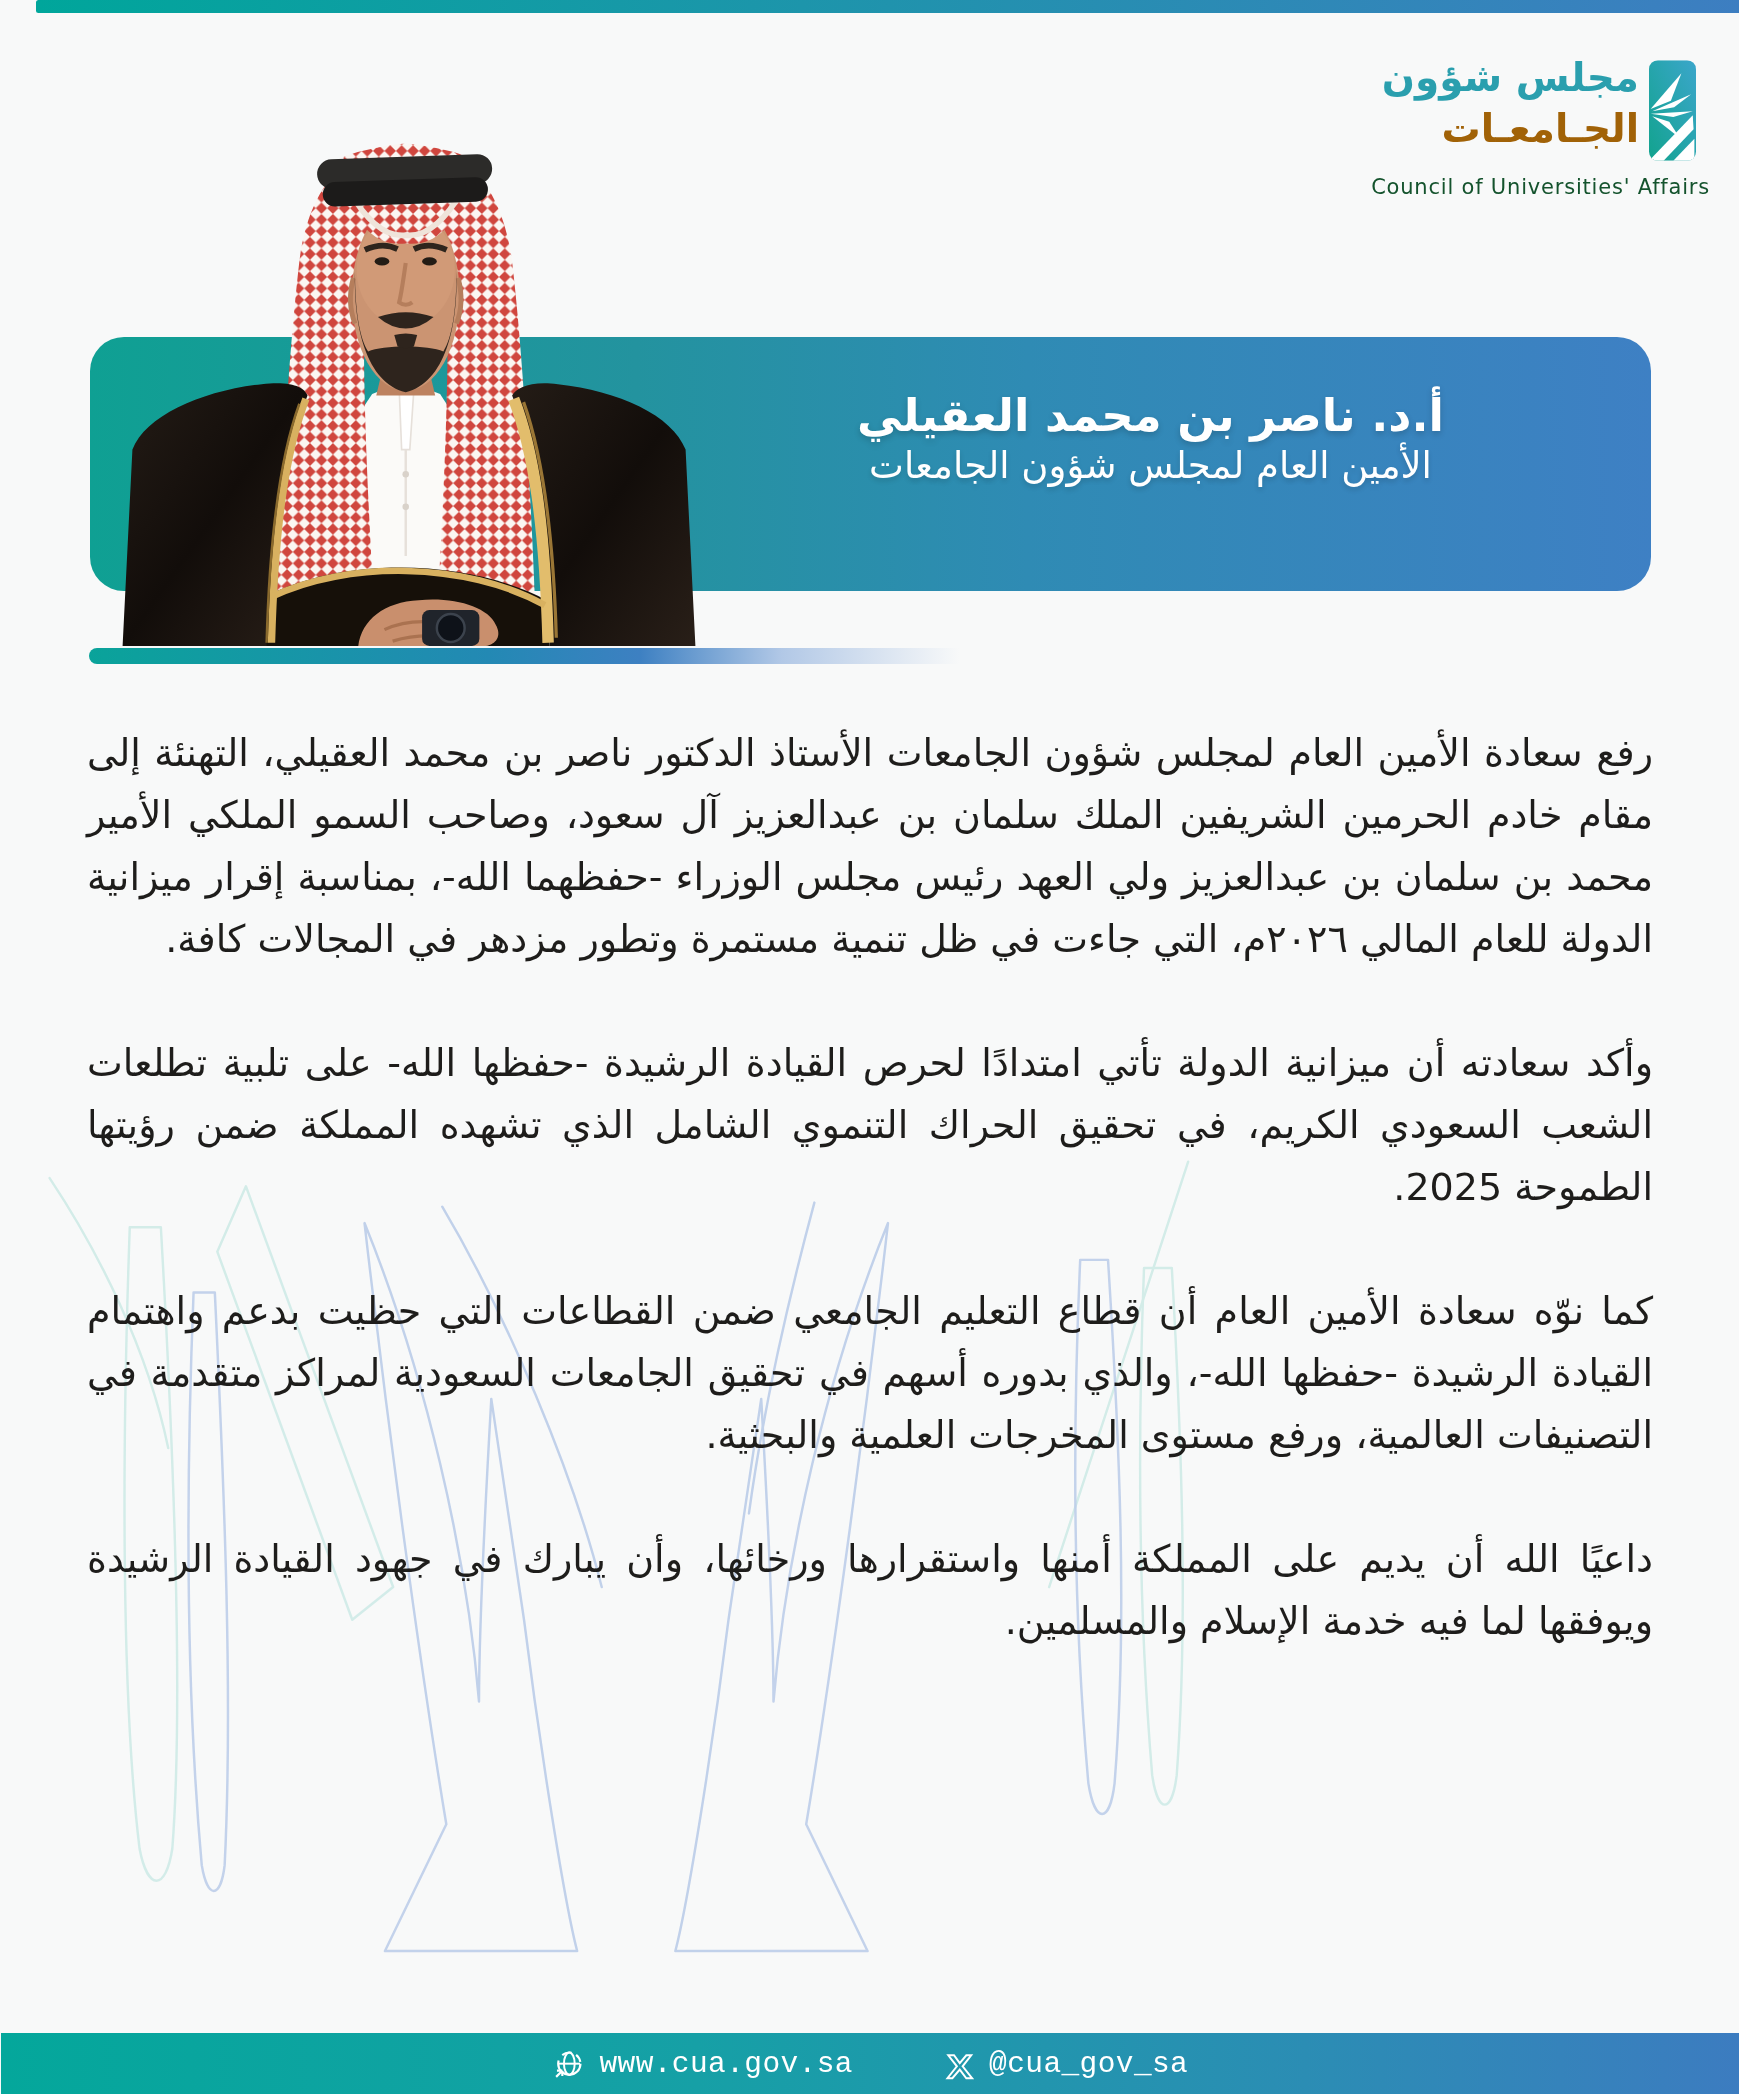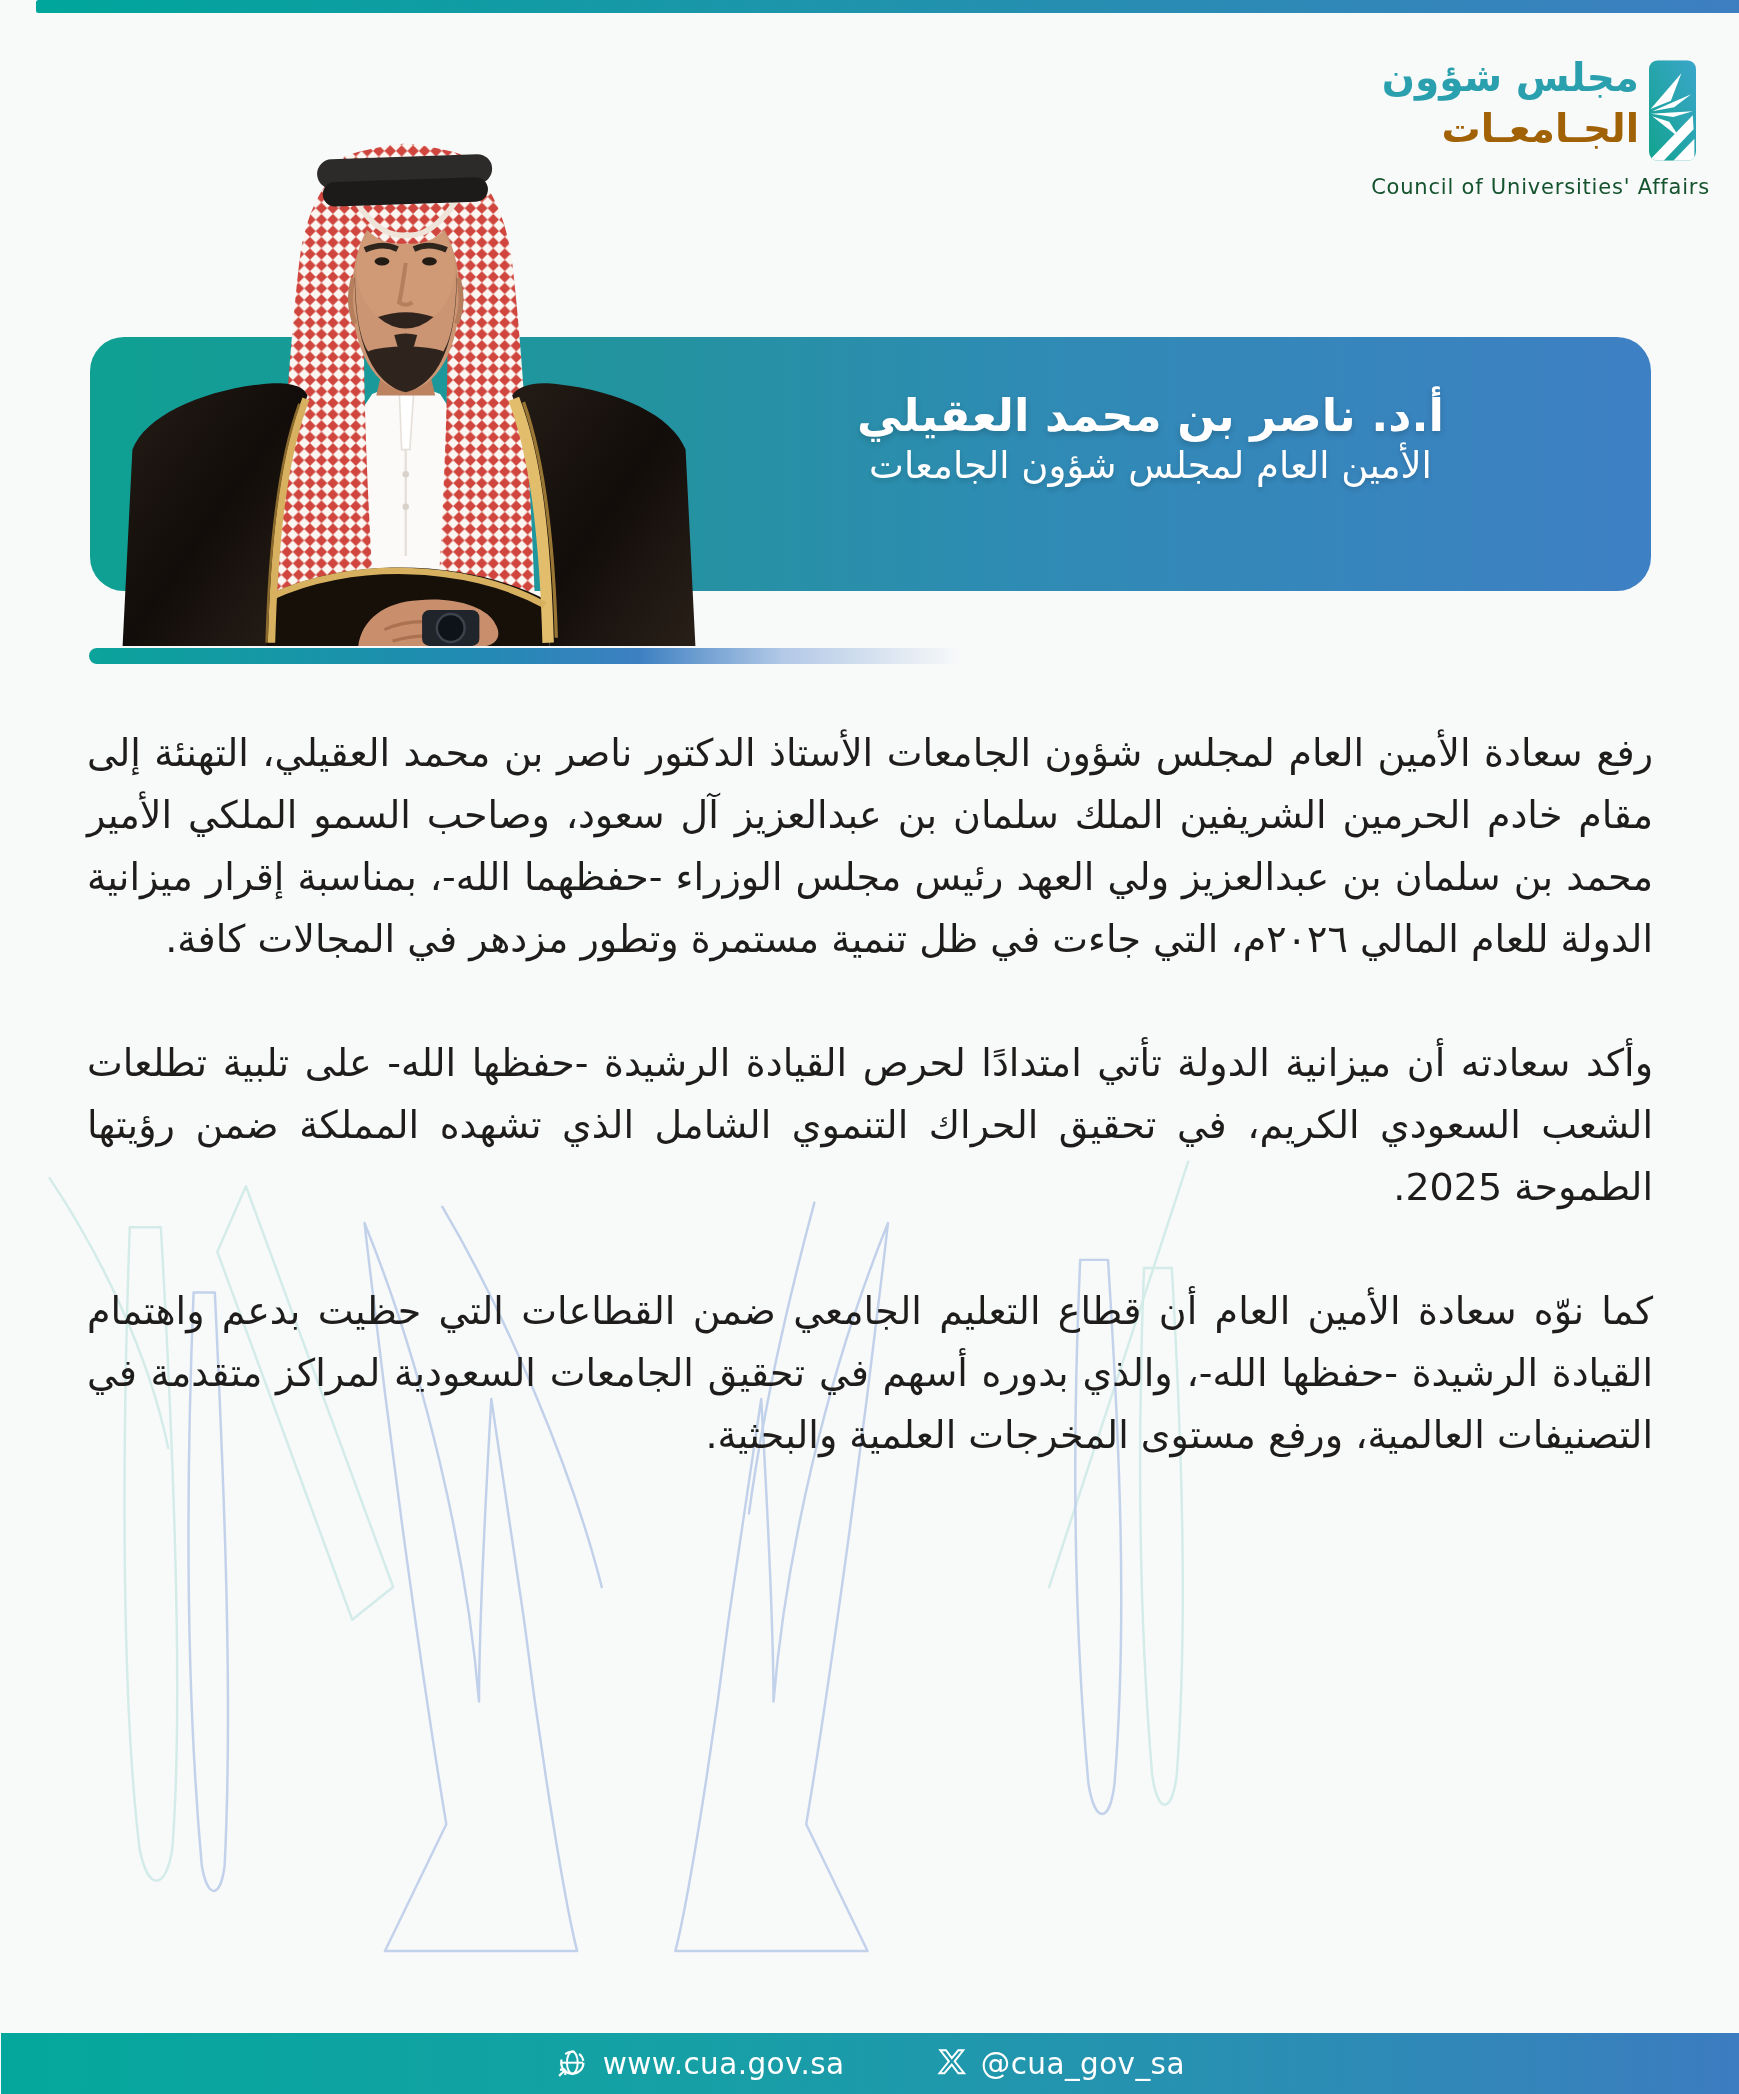--- a/index.html
+++ b/index.html
@@ -45,22 +45,22 @@
   .body-text p { margin-bottom:62px; }
 
   
   .watermark { left:0; top:1129px; width:1740px; height:903px; z-index:0; }
 
   
   .footer { left:0; top:2033px; width:1740px; height:62px;
     background:linear-gradient(90deg,#04a79b 0%,#16a0a6 40%,#2b8db4 75%,#3c7cc0 100%);
     display:flex; align-items:center; justify-content:center; gap:59px;
     color:#ffffff; z-index:3; }
-  .footer .item { display:flex; align-items:flex-start; gap:14.7px; direction:ltr;
-    font-size:29.5px; letter-spacing:0.4px; margin-left:33px; }
+  .footer .item { display:flex; align-items:flex-end; gap:14.7px; direction:ltr;
+    font-size:29.5px; letter-spacing:0.4px; margin-left:33px;font-family:Liberation Mono, monospace; }
   .footer .item:last-child { margin-left:0; }
 </style>
 </head>
 <body>
 
 <div class="abs top-strip"></div>
 
 <div class="abs logo-ar">
   <div>مجلس شؤون</div>
   <div class="l2">الجـامعـات</div>
@@ -174,20 +174,21 @@
   <g>
     <rect x="396" y="666" width="70" height="44" rx="9" fill="#20242b"></rect>
     <circle cx="431" cy="688" r="17" fill="#0e1219" stroke="#3c434d" stroke-width="3"></circle>
   </g>
 </svg>
 
 <div class="abs body-text">
   <p>رفع سعادة الأمين العام لمجلس شؤون الجامعات الأستاذ الدكتور ناصر بن محمد العقيلي، التهنئة إلى مقام خادم الحرمين الشريفين الملك سلمان بن عبدالعزيز آل سعود، وصاحب السمو الملكي الأمير محمد بن سلمان بن عبدالعزيز ولي العهد رئيس مجلس الوزراء -حفظهما الله-، بمناسبة إقرار ميزانية الدولة للعام المالي ٢٠٢٦م، التي جاءت في ظل تنمية مستمرة وتطور مزدهر في المجالات كافة.</p>
   <p>وأكد سعادته أن ميزانية الدولة تأتي امتدادًا لحرص القيادة الرشيدة -حفظها الله- على تلبية تطلعات الشعب السعودي الكريم، في تحقيق الحراك التنموي الشامل الذي تشهده المملكة ضمن رؤيتها الطموحة 2025.</p>
   <p>كما نوّه سعادة الأمين العام أن قطاع التعليم الجامعي ضمن القطاعات التي حظيت بدعم واهتمام القيادة الرشيدة -حفظها الله-، والذي بدوره أسهم في تحقيق الجامعات السعودية لمراكز متقدمة في التصنيفات العالمية، ورفع مستوى المخرجات العلمية والبحثية.</p>
+  <p>داعيًا الله أن يديم على المملكة أمنها واستقرارها ورخائها، وأن يبارك في جهود القيادة الرشيدة ويوفقها لما فيه خدمة الإسلام والمسلمين.</p>
 </div>
 
 <svg class="abs watermark" viewBox="0 0 2126 1104">
   <g fill="none" stroke-linejoin="round" stroke-linecap="round">
     <g stroke="#cdeae6" stroke-width="3" opacity="0.85">
       <path d="M158,120 C148,400 148,700 170,880 C180,932 202,932 210,880 C224,700 212,400 196,120 Z"></path>
       <path d="M60,60 C120,150 180,270 205,390"></path>
       <path d="M300,70 L480,560 L430,600 L265,150 Z"></path>
       <path d="M1452,40 L1282,560"></path>
       <path d="M1398,170 C1390,380 1392,600 1408,790 C1415,838 1432,838 1438,790 C1452,600 1444,380 1432,170 Z"></path>

